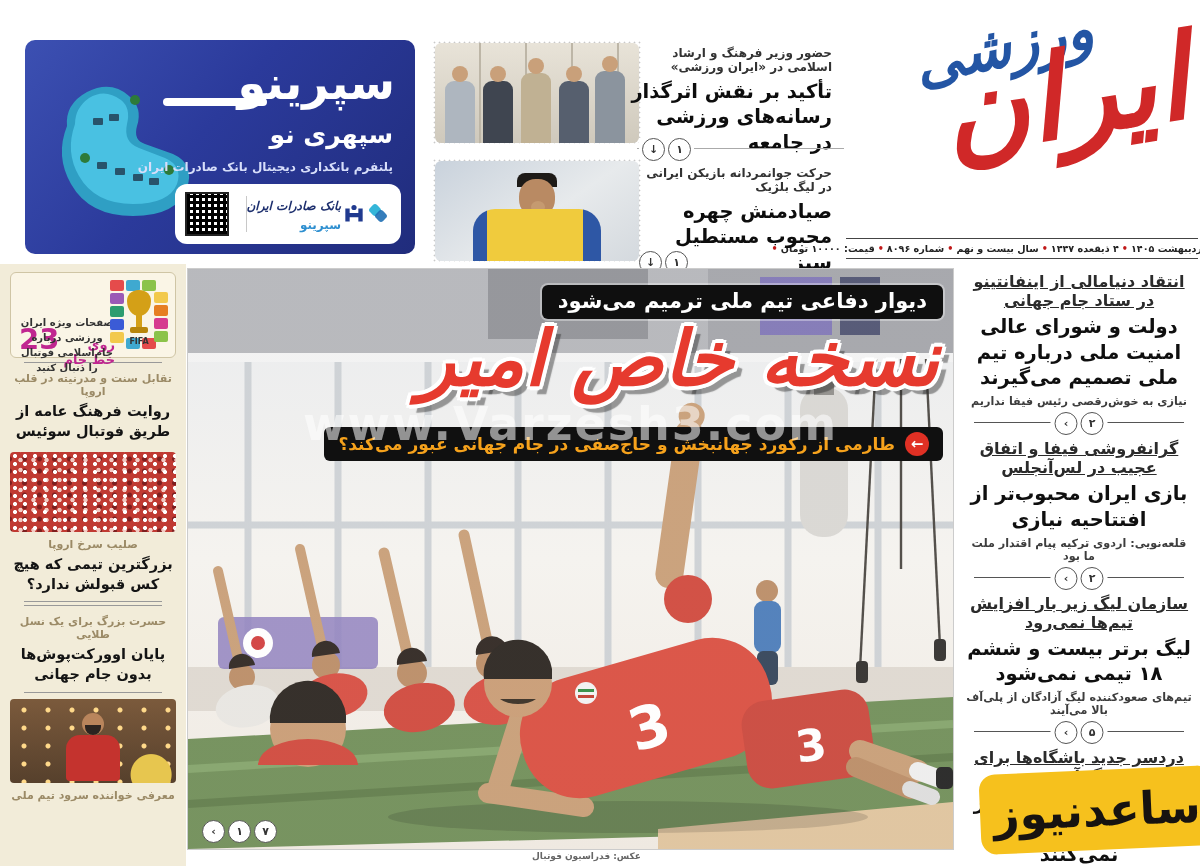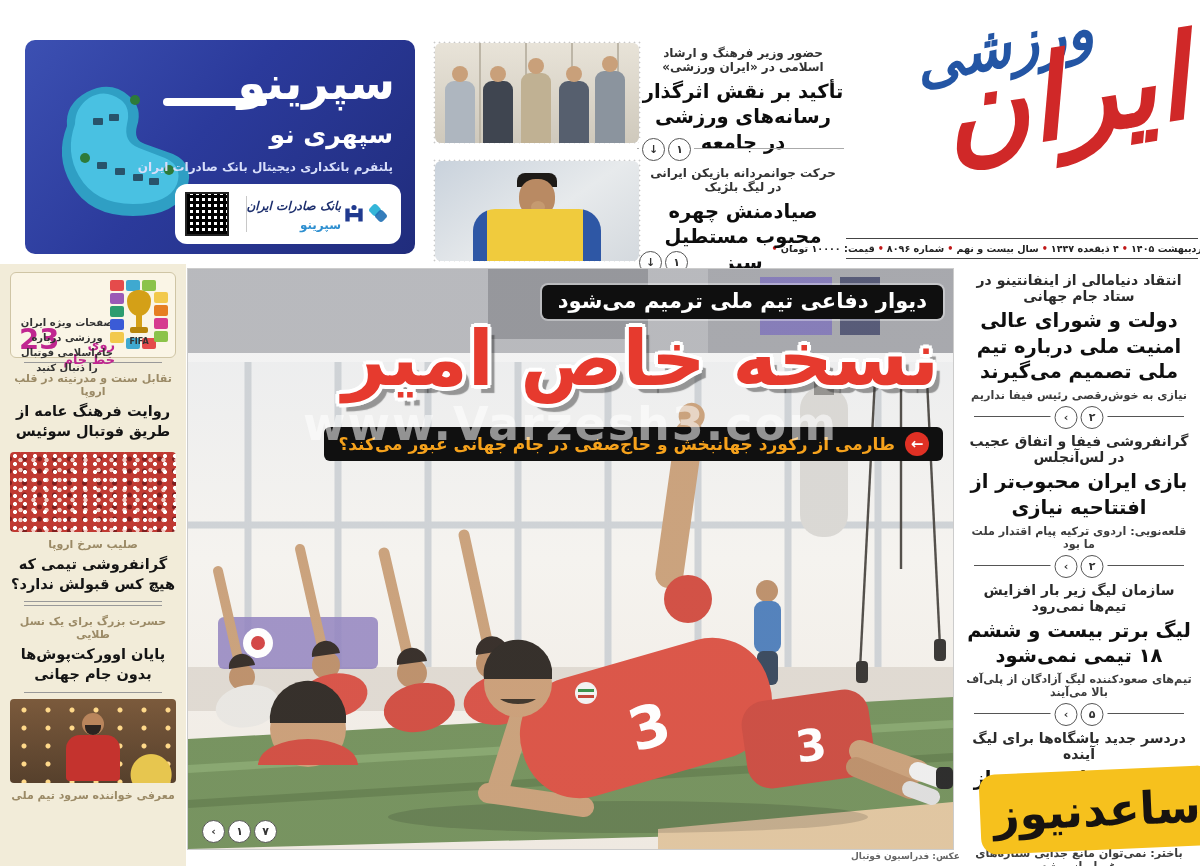--- a/index.html
+++ b/index.html
@@ -29,21 +29,21 @@
             border-bottom:1.5px solid #444;padding:4px 0;display:flex;justify-content:center;
             flex-wrap:nowrap;font-size:9.6px;font-weight:bold;color:#222;white-space:nowrap;}
   .dl::after{content:"•";color:#c01818;margin:0 3px;}
   .dl:first-child::before{content:"•";color:#c01818;margin:0 3px;}
 
   
   .teasers{left:432px;top:38px;width:412px;height:226px;}
   .t-photo-wrap{position:absolute;left:0;width:204px;height:100px;padding:3px;
      background:radial-gradient(#c9c9c9 0.8px,transparent 1.1px) 0 0/5px 5px;}
   .t-photo{width:100%;height:100%;border-radius:6px;overflow:hidden;position:relative;}
-  .t-text{position:absolute;right:0;width:202px;text-align:center;}
+  .t-text{position:absolute;right:12px;width:202px;}
   .t-kick{font-size:12px;font-weight:bold;color:#333;margin-bottom:5px;}
   .t-head{font-size:19.5px;font-weight:900;color:#0d0d0d;line-height:1.3;}
   .t-div{position:absolute;top:110px;left:205px;right:0;border-top:1px solid #aaa;}
   .t-div .pcg{position:absolute;left:2px;top:-11px;background:#fff;padding:0 3px;}
   .t-circ2{position:absolute;top:213px;left:207px;}
 
   .officials{background:linear-gradient(#e8e3d8,#cfc9bc);
      background-image:repeating-linear-gradient(90deg,transparent 0 44px,#bdb6a7 44px 46px),linear-gradient(#e8e3d8,#cfc9bc);}
   .person{position:absolute;bottom:0;width:30px;height:62px;border-radius:9px 9px 0 0;}
   .person::before{content:"";position:absolute;top:-15px;left:7px;width:16px;height:16px;border-radius:50%;background:#c9a07a;}
@@ -97,36 +97,36 @@
   .fig-beard{position:absolute;left:50%;top:26px;margin-left:-8px;width:16px;height:10px;border-radius:0 0 8px 8px;background:#2c2420;}
   .fig-body{position:absolute;left:50%;top:36px;margin-left:-27px;width:54px;height:46px;
             border-radius:14px 14px 4px 4px;background:#c4332e;}
 
   
   .hero{left:187px;top:268px;width:765px;height:580px;border:1px solid #ccc;overflow:hidden;background:#eef0f2;}
   .lead-kicker{position:absolute;right:10px;top:16px;background:#0f0f0f;color:#fff;border-radius:6px;
                padding:4px 16px 6px;font-size:21px;font-weight:900;box-shadow:0 0 0 2px rgba(255,255,255,.35);}
   .lead-head{position:absolute;right:14px;top:46px;font-size:76px;font-weight:900;color:#e63a2e;line-height:1.15;
      text-shadow:-3px -3px 0 #fff,3px -3px 0 #fff,-3px 3px 0 #fff,3px 3px 0 #fff,
-                 -4px 0 0 #fff,4px 0 0 #fff,0 -4px 0 #fff,0 4px 0 #fff,7px 8px 1px rgba(40,40,40,.45);}
+                 -4px 0 0 #fff,4px 0 0 #fff,0 -4px 0 #fff,0 4px 0 #fff,7px 8px 1px rgba(40,40,40,.45);font-style:italic;}
   .lead-sub{position:absolute;right:10px;top:158px;background:#101010;color:#f6a21c;border-radius:6px;
             padding:5px 14px;font-size:17px;font-weight:900;display:flex;align-items:center;gap:10px;}
   .lead-arrow{width:24px;height:24px;border-radius:50%;background:#e03024;color:#fff;display:inline-flex;
               align-items:center;justify-content:center;font-size:15px;font-weight:bold;}
   .photo-mark{position:absolute;left:50%;top:128px;transform:translateX(-50%);direction:ltr;
               font-size:46px;font-weight:900;color:rgba(255,255,255,.55);letter-spacing:2px;white-space:nowrap;}
   .photo-pages{position:absolute;left:14px;bottom:6px;}
-  .hero-caption{left:187px;top:851px;width:765px;text-align:right;font-size:9px;font-weight:bold;color:#666;
-                padding-left:8px;direction:rtl;}
+  .hero-caption{left:187px;top:851px;width:765px;text-align:center;font-size:9px;font-weight:bold;color:#666;
+                padding-left:17px;direction:rtl;}
   .hero-caption span{direction:rtl;}
 
   
   .rightcol{left:962px;top:266px;width:234px;height:600px;}
   .r-item{text-align:center;padding:3px 4px 0;}
-  .r-kick{font-size:14px;font-weight:bold;color:#2b2b2b;margin:3px 0 4px;}
+  .r-kick{font-size:16px;font-weight:bold;color:#2b2b2b;margin:3px 0 4px;text-decoration:underline;}
   .r-head{font-size:19.5px;font-weight:900;color:#0f0f0f;line-height:1.32;margin:0 0 4px;}
   .r-sub{font-size:11.2px;font-weight:bold;color:#3d3d3d;}
   .r-div{position:relative;border-top:1.5px solid #555;margin:14px 12px 10px;}
   .r-div .pcg{position:absolute;left:50%;top:-11px;transform:translateX(-50%);background:#fff;padding:0 4px;}
 
   
   .saed{right:-14px;top:770px;width:234px;height:80px;background:#f6c11d;border-radius:16px;
         transform:rotate(-2.5deg);display:flex;align-items:center;justify-content:center;
         font-size:45px;font-weight:900;color:#171310;z-index:50;}
 </style>
@@ -259,21 +259,21 @@
     <div class="s-div"></div>
 
     <div class="s-item">
       <div class="s-kick">تقابل سنت و مدرنیته در قلب اروپا</div>
       <div class="s-head">روایت فرهنگ عامه از طریق فوتبال سوئیس</div>
     </div>
     <div class="crowd"></div>
 
     <div class="s-item">
       <div class="s-kick">صلیب سرخ اروپا</div>
-      <div class="s-head">گرانفروشی تیمی که هیچ کس قبولش ندارد؟</div>
+      <div class="s-head">بزرگترین تیمی که هیچ کس قبولش ندارد؟</div>
     </div>
     <div class="s-div"></div>
 
     <div class="s-div"></div>
 
     <div class="s-item">
       <div class="s-kick">حسرت بزرگ برای یک نسل طلایی</div>
       <div class="s-head">پایان اوورکت‌پوش‌ها بدون جام جهانی</div>
     </div>
     <div class="s-div"></div>

